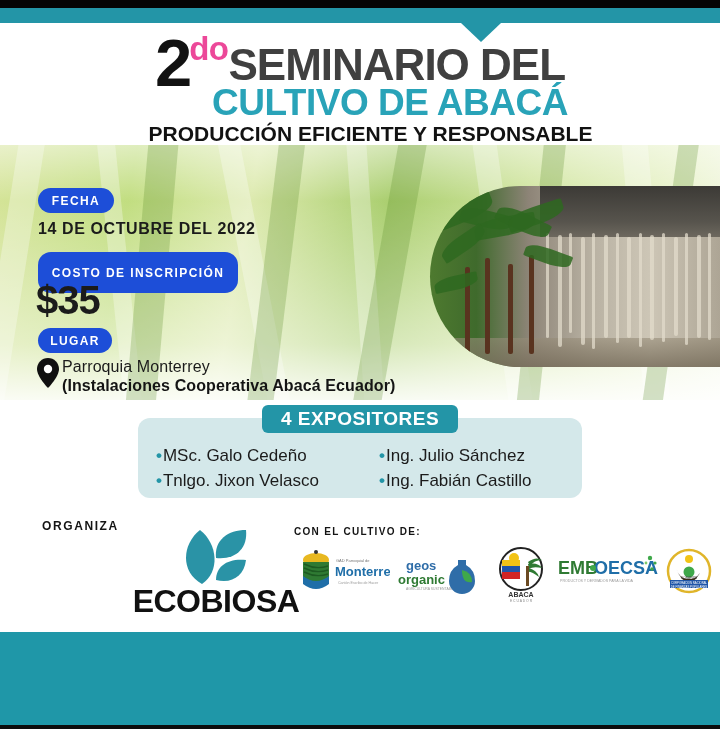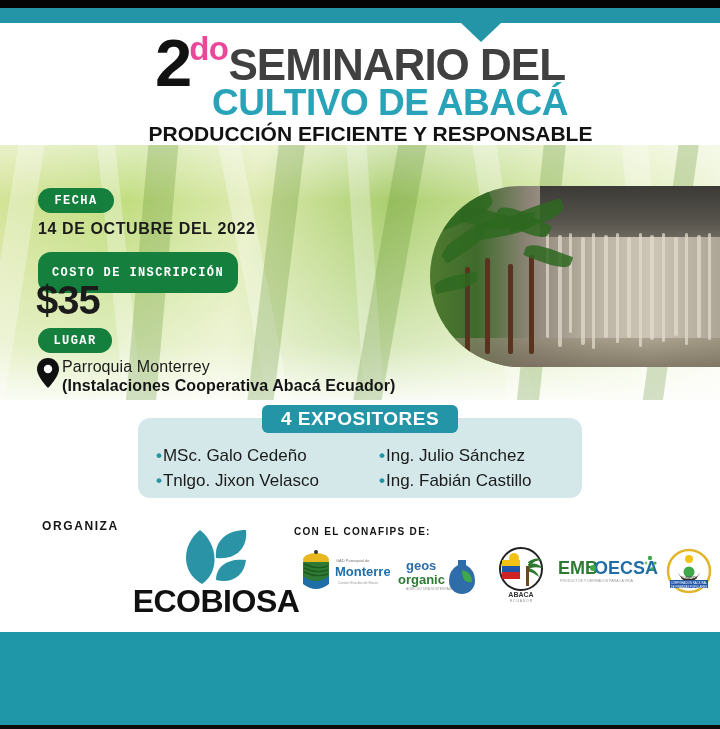--- a/index.html
+++ b/index.html
@@ -70,23 +70,23 @@
     border-radius:50% 6% 50% 6%; transform-origin:bottom left;
   }
   .pi-trunk { position:absolute; width:5px; background:#59331f; border-radius:2px; }
   .pi-ground {
     position:absolute; left:0; bottom:0; width:100%; height:16%;
     background:linear-gradient(180deg,rgba(150,140,120,0.6),rgba(120,110,92,0.85));
   }
 
   
   .badge {
-    position:absolute; background:#15803d; color:#ffffff;
+    position:absolute; background:#1d4ed8; color:#ffffff;
     border-radius:13px; font-weight:bold; letter-spacing:1.4px;
-    display:flex; align-items:center; justify-content:center;font-family:Liberation Mono, monospace;
+    display:flex; align-items:center; justify-content:center;
   }
   .badge-fecha { left:38px; top:188px; width:76px; height:25px; font-size:12px; }
   .badge-costo { left:38px; top:252px; width:200px; height:41px; font-size:12px; }
   .badge-lugar { left:38px; top:328px; width:74px; height:25px; font-size:12px; }
 
   .val-fecha {
     position:absolute; left:38px; top:220px; font-size:16px; font-weight:bold;
     color:#1b1b1b; letter-spacing:0.6px;
   }
   .val-costo {
@@ -239,21 +239,21 @@
   <div class="lbl-organiza">ORGANIZA</div>
   <div class="eco-logo">
     <svg viewBox="0 0 110 58" width="110" height="58" aria-hidden="true">
       <path d="M44 56 C22 44 24 16 42 2 C60 16 62 44 44 56 Z" fill="#2a93a6"></path>
       <path d="M58 30 C56 12 70 2 88 2 C90 20 78 32 58 30 Z" fill="#2a93a6"></path>
       <path d="M58 52 C58 38 70 30 88 32 C86 48 74 56 58 52 Z" fill="#2a93a6"></path>
     </svg>
   </div>
   <div class="eco-name">ECOBIOSA</div>
 
-  <div class="lbl-auspicio">CON EL CONAFIPS DE:</div>
+  <div class="lbl-auspicio">CON EL CULTIVO DE:</div>
   <div class="sponsors">
 
     <div class="sp" style="left:0px; width:96px;">
       <svg viewBox="0 0 96 58" width="96" height="58" aria-hidden="true">
         <ellipse cx="22" cy="14" rx="13" ry="7" fill="#e8b820"></ellipse>
         <path d="M9 16 h26 v20 H9 z" fill="#2f7a33"></path>
         <path d="M9 30 q13 10 26 0 v8 q-13 10 -26 0 z" fill="#1f6ea8"></path>
         <path d="M10 18 q12 6 24 2" stroke="#1d5a22" stroke-width="1.4" fill="none"></path>
         <path d="M10 22 q12 6 24 2" stroke="#1d5a22" stroke-width="1.4" fill="none"></path>
         <path d="M10 26 q12 6 24 2" stroke="#1d5a22" stroke-width="1.4" fill="none"></path>

